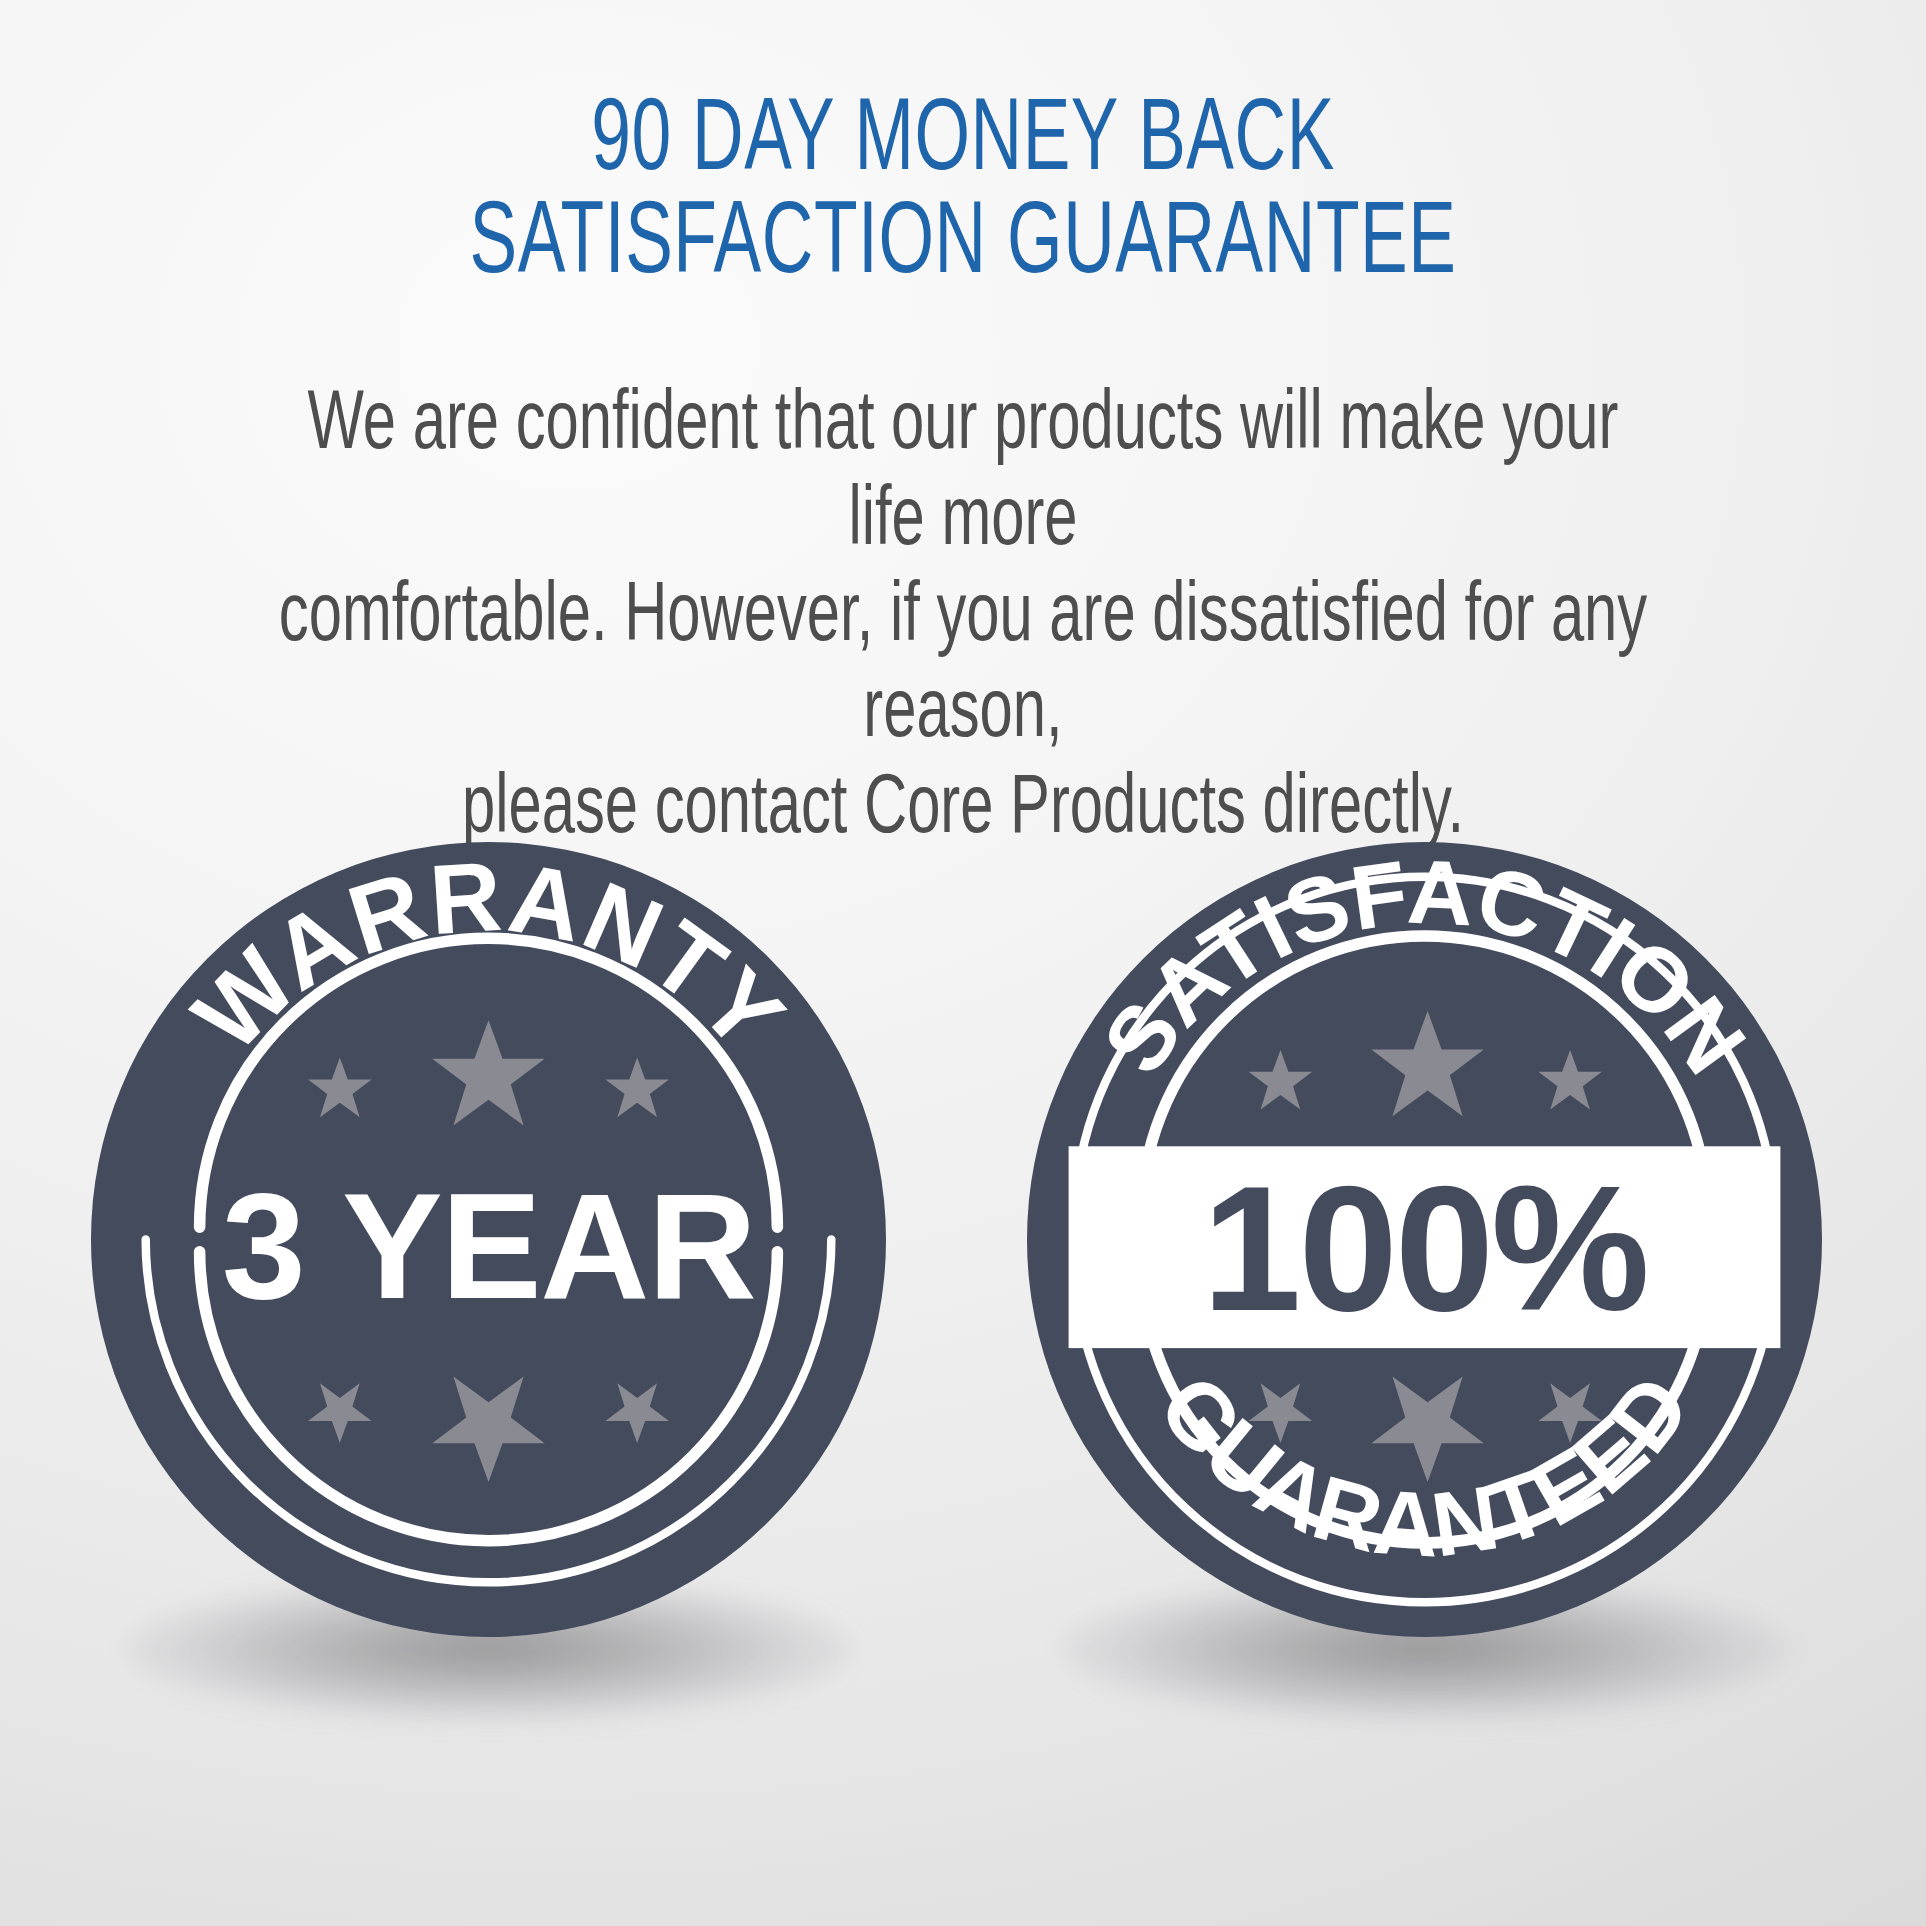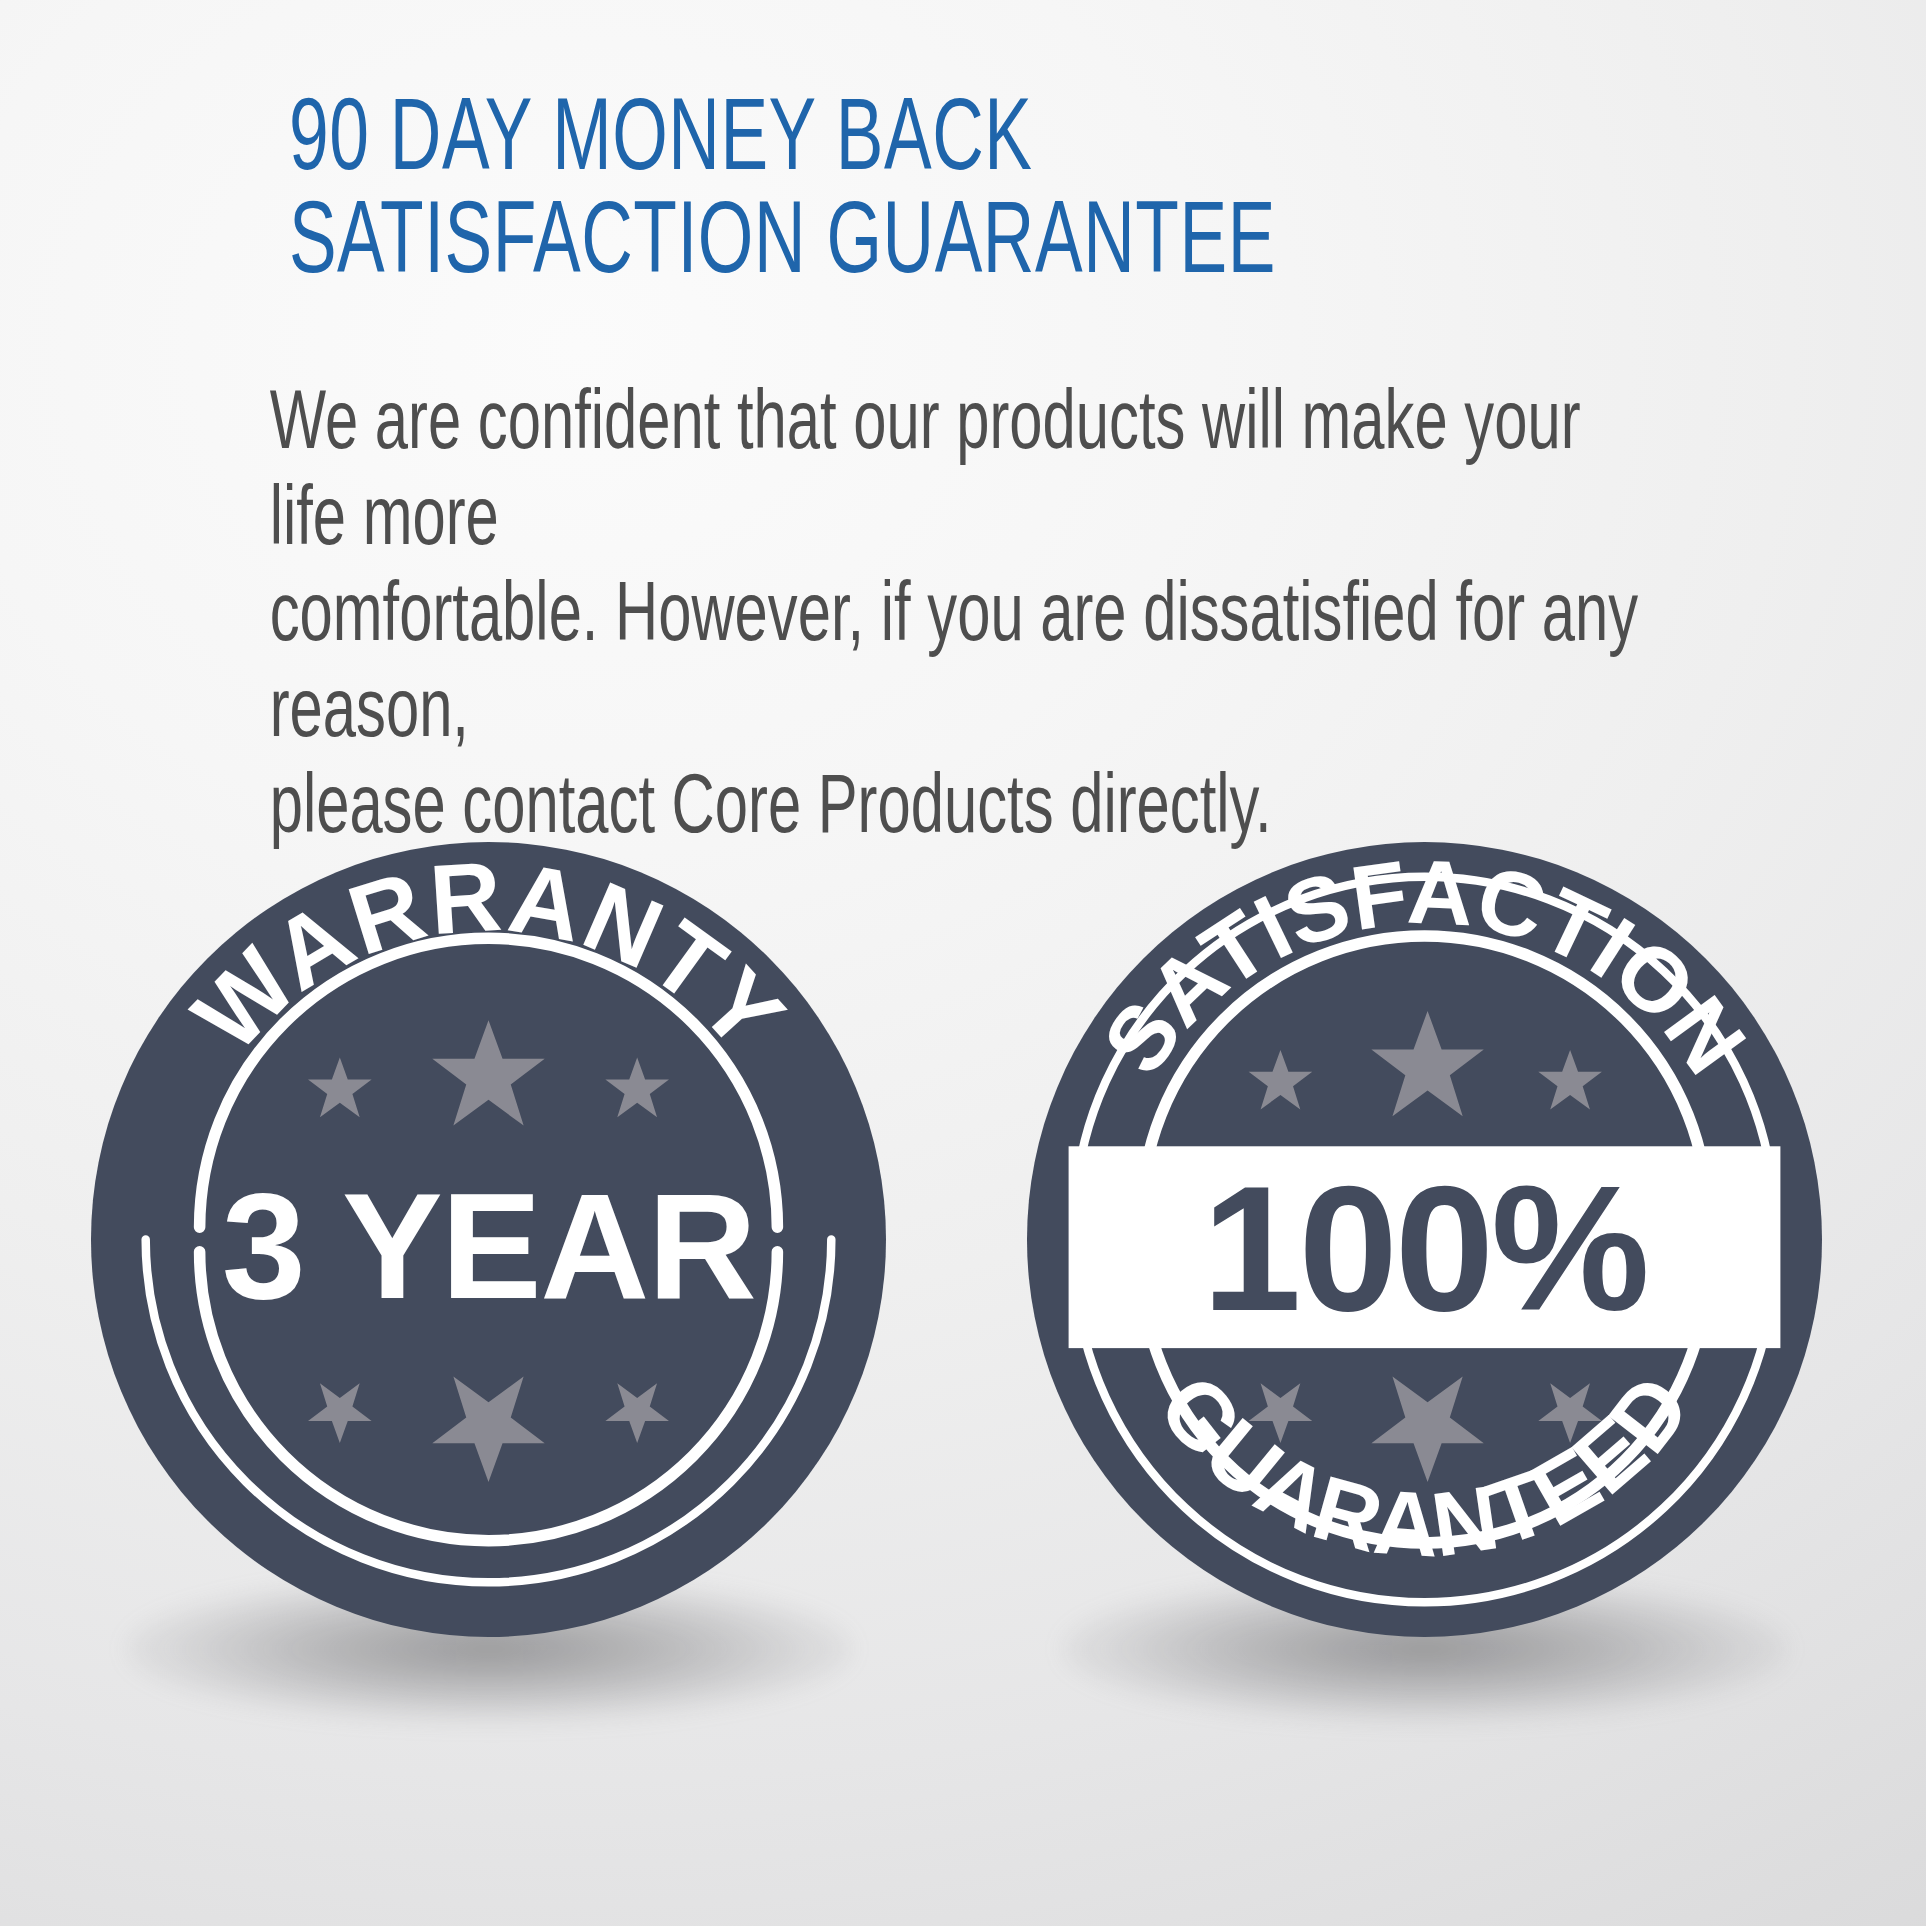--- a/index.html
+++ b/index.html
@@ -28,21 +28,21 @@
         #d2d2d3 100%);
     overflow: hidden;
   }
 
   
   #header {
     position: absolute;
     left: 0;
     top: 0;
     width: 1926px;
-    text-align: left;
+    text-align: center;
   }
 
   #title {
     margin: 0;
     padding-top: 83px;
     color: #1f65ab;
     font-family: "Liberation Sans Narrow", "Liberation Sans", sans-serif;
     font-weight: 400;
     font-size: 102px;
     line-height: 103px;

